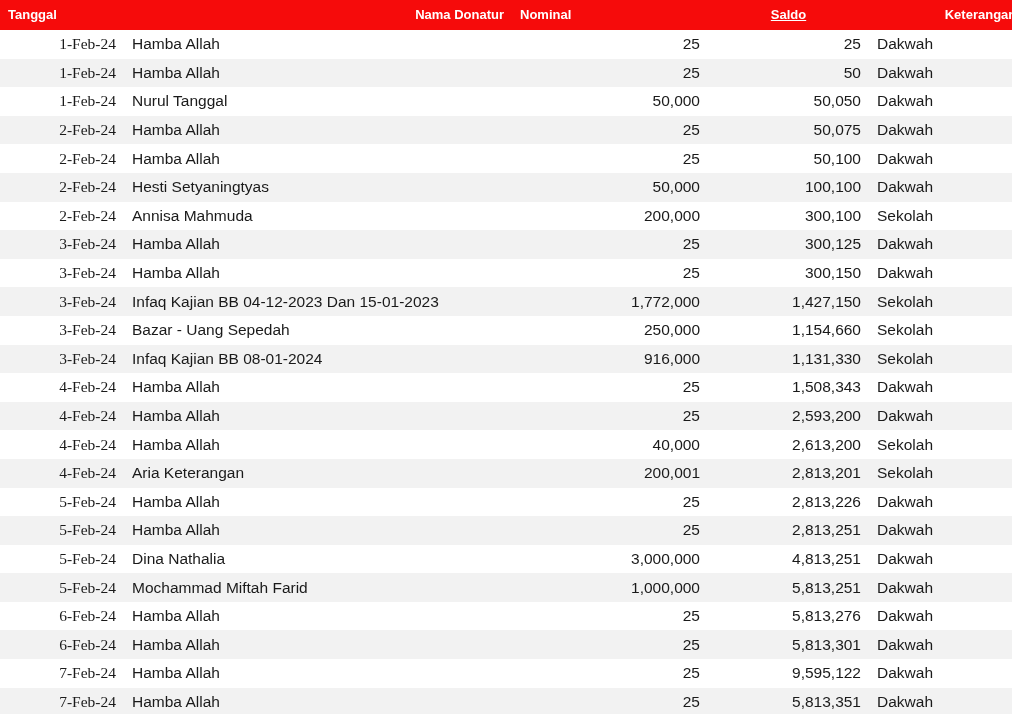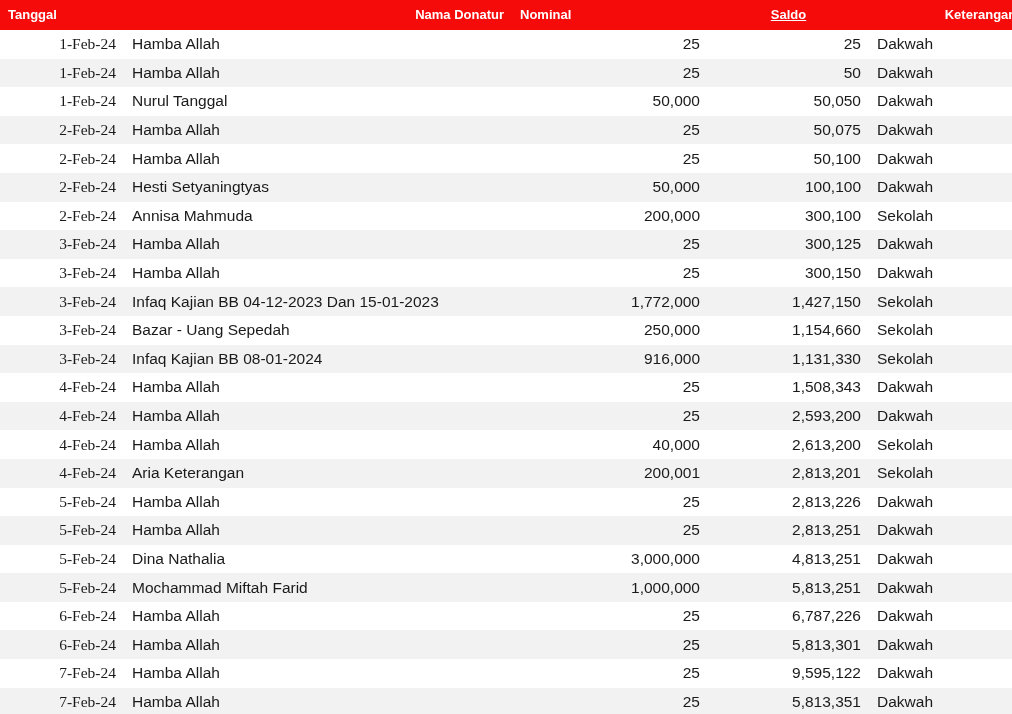--- a/index.html
+++ b/index.html
@@ -203,21 +203,21 @@
         <td class="cell-tanggal">5-Feb-24</td>
         <td class="cell-nama">Mochammad Miftah Farid</td>
         <td class="cell-nominal">1,000,000</td>
         <td class="cell-saldo">5,813,251</td>
         <td class="cell-keterangan">Dakwah</td>
       </tr>
       <tr>
         <td class="cell-tanggal">6-Feb-24</td>
         <td class="cell-nama">Hamba Allah</td>
         <td class="cell-nominal">25</td>
-        <td class="cell-saldo">6,787,226</td>
+        <td class="cell-saldo">5,813,276</td>
         <td class="cell-keterangan">Dakwah</td>
       </tr>
       <tr>
         <td class="cell-tanggal">6-Feb-24</td>
         <td class="cell-nama">Hamba Allah</td>
         <td class="cell-nominal">25</td>
         <td class="cell-saldo">5,813,301</td>
         <td class="cell-keterangan">Dakwah</td>
       </tr>
       <tr>

